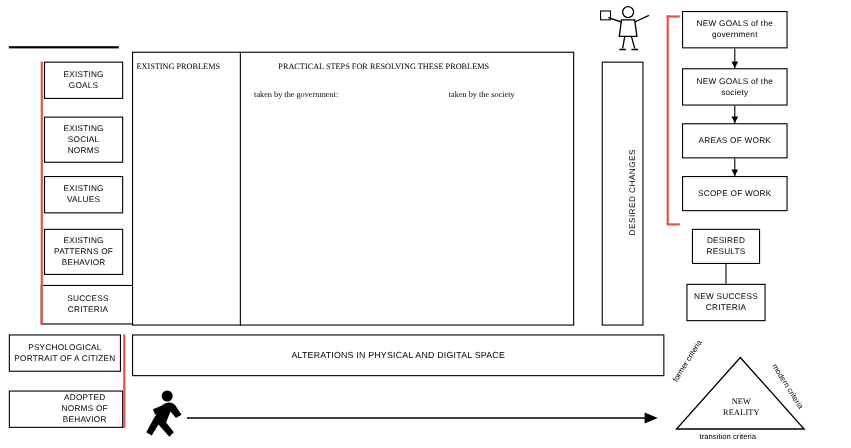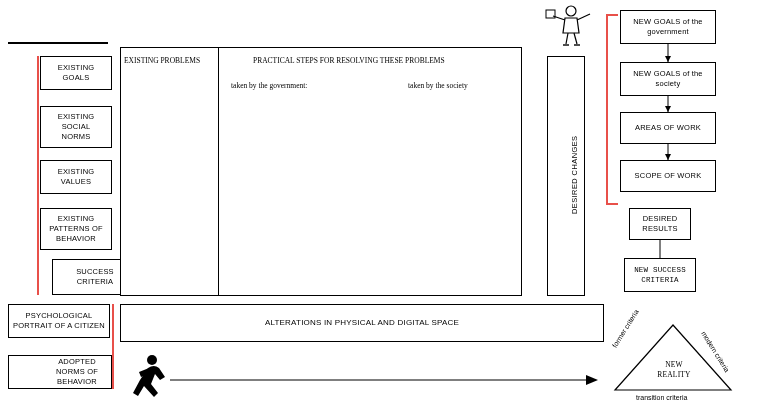--- a/index.html
+++ b/index.html
@@ -73,21 +73,21 @@
   </div>
   <div class="box" style="left:40px;top:160px;width:72px;height:34px;">
     <span style="white-space:pre-line">EXISTING
 VALUES</span>
   </div>
   <div class="box" style="left:40px;top:208px;width:72px;height:42px;">
     <span style="white-space:pre-line">EXISTING
 PATTERNS OF
 BEHAVIOR</span>
   </div>
-  <div class="box" style="left:52px;top:259px;width:86px;height:36px;">
+  <div class="box" style="left:37px;top:259px;width:86px;height:36px;">
     <span style="white-space:pre-line">SUCCESS
 CRITERIA</span>
   </div>
 
   <div class="redrule" style="left:37px;top:56px;width:1.5px;height:239px;"></div>
 
   <div class="box" style="left:8px;top:304px;width:102px;height:34px;">
     <span style="white-space:pre-line">PSYCHOLOGICAL
 PORTRAIT OF A CITIZEN</span>
   </div>
@@ -122,21 +122,21 @@
   <div class="box" style="left:620px;top:112px;width:96px;height:32px;">
     <span style="white-space:pre-line">AREAS OF WORK</span>
   </div>
   <div class="box" style="left:620px;top:160px;width:96px;height:32px;">
     <span style="white-space:pre-line">SCOPE OF WORK</span>
   </div>
   <div class="box" style="left:629px;top:208px;width:62px;height:32px;">
     <span style="white-space:pre-line">DESIRED
 RESULTS</span>
   </div>
-  <div class="box" style="left:624px;top:258px;width:72px;height:34px;font-family:Liberation Mono, monospace;">
+  <div class="box" style="left:624px;top:258px;width:72px;height:34px;">
     <span style="white-space:pre-line">NEW SUCCESS
 CRITERIA</span>
   </div>
 
   <div class="redrule" style="left:606px;top:14px;width:1.5px;height:190px;"></div>
   <div class="redrule" style="left:606px;top:14px;width:12px;height:1.5px;"></div>
   <div class="redrule" style="left:606px;top:203px;width:12px;height:1.5px;"></div>
 
   <svg class="overlay" viewBox="0 0 774 407">
 

